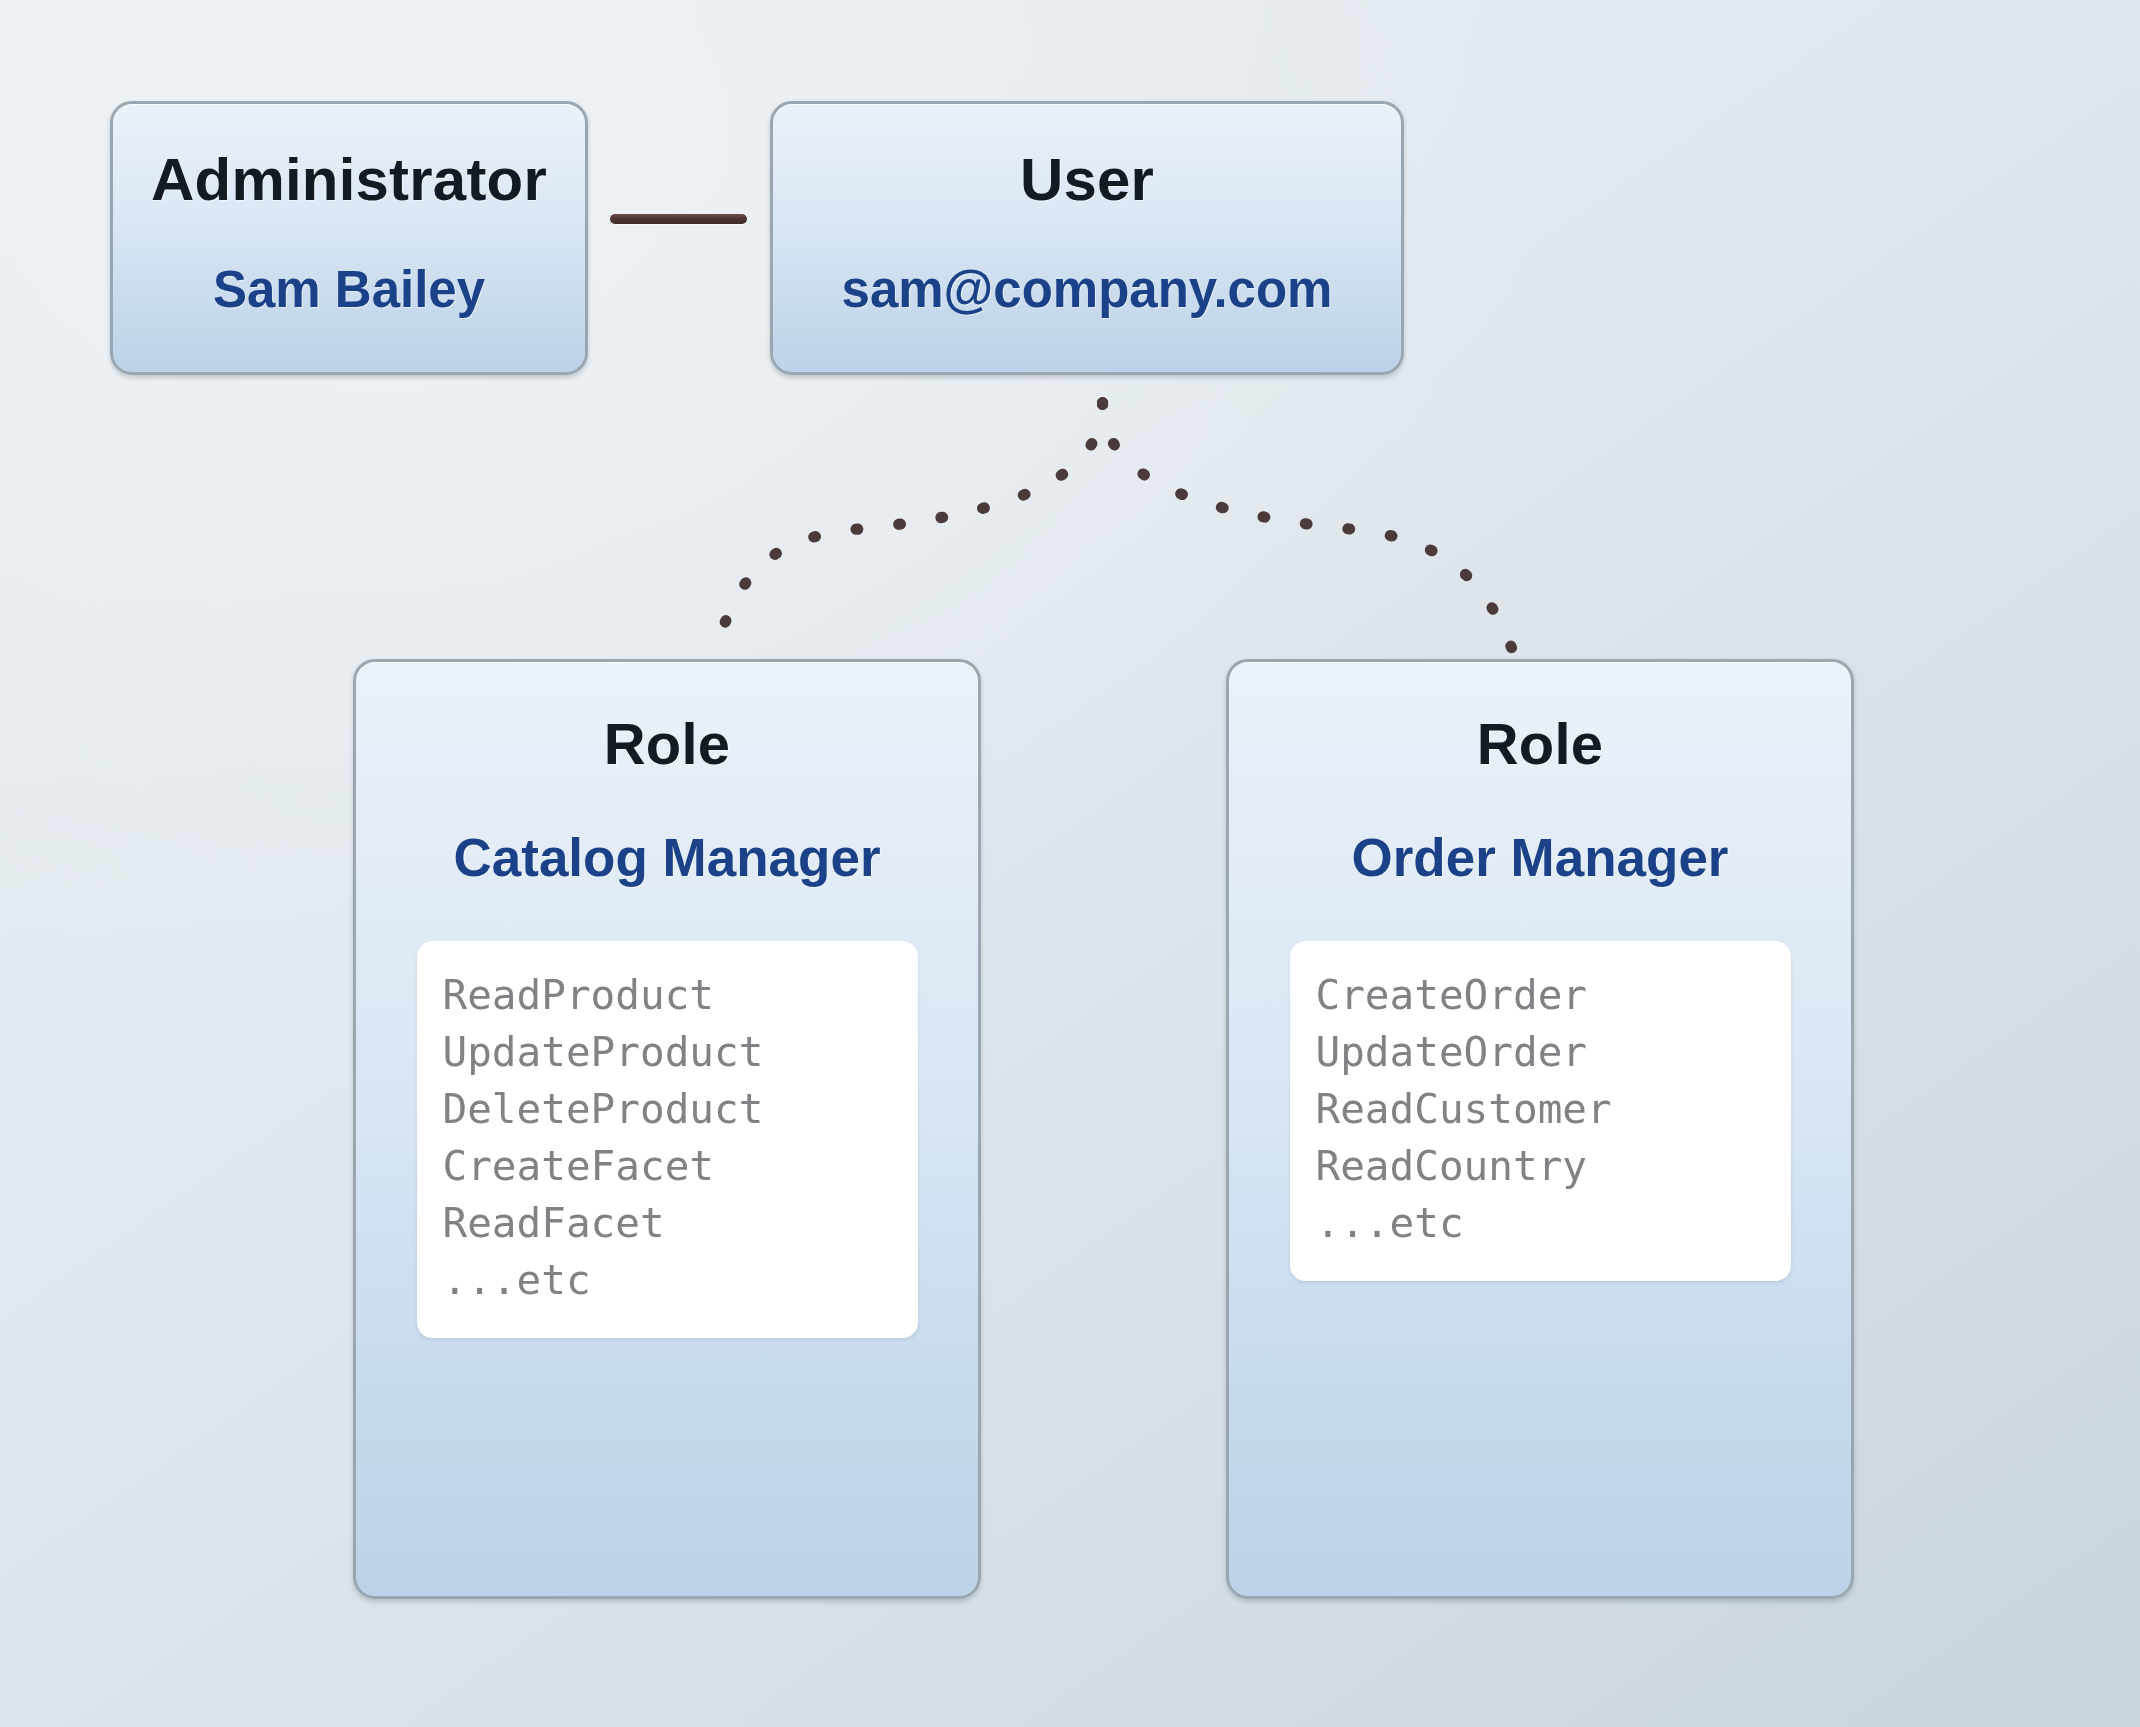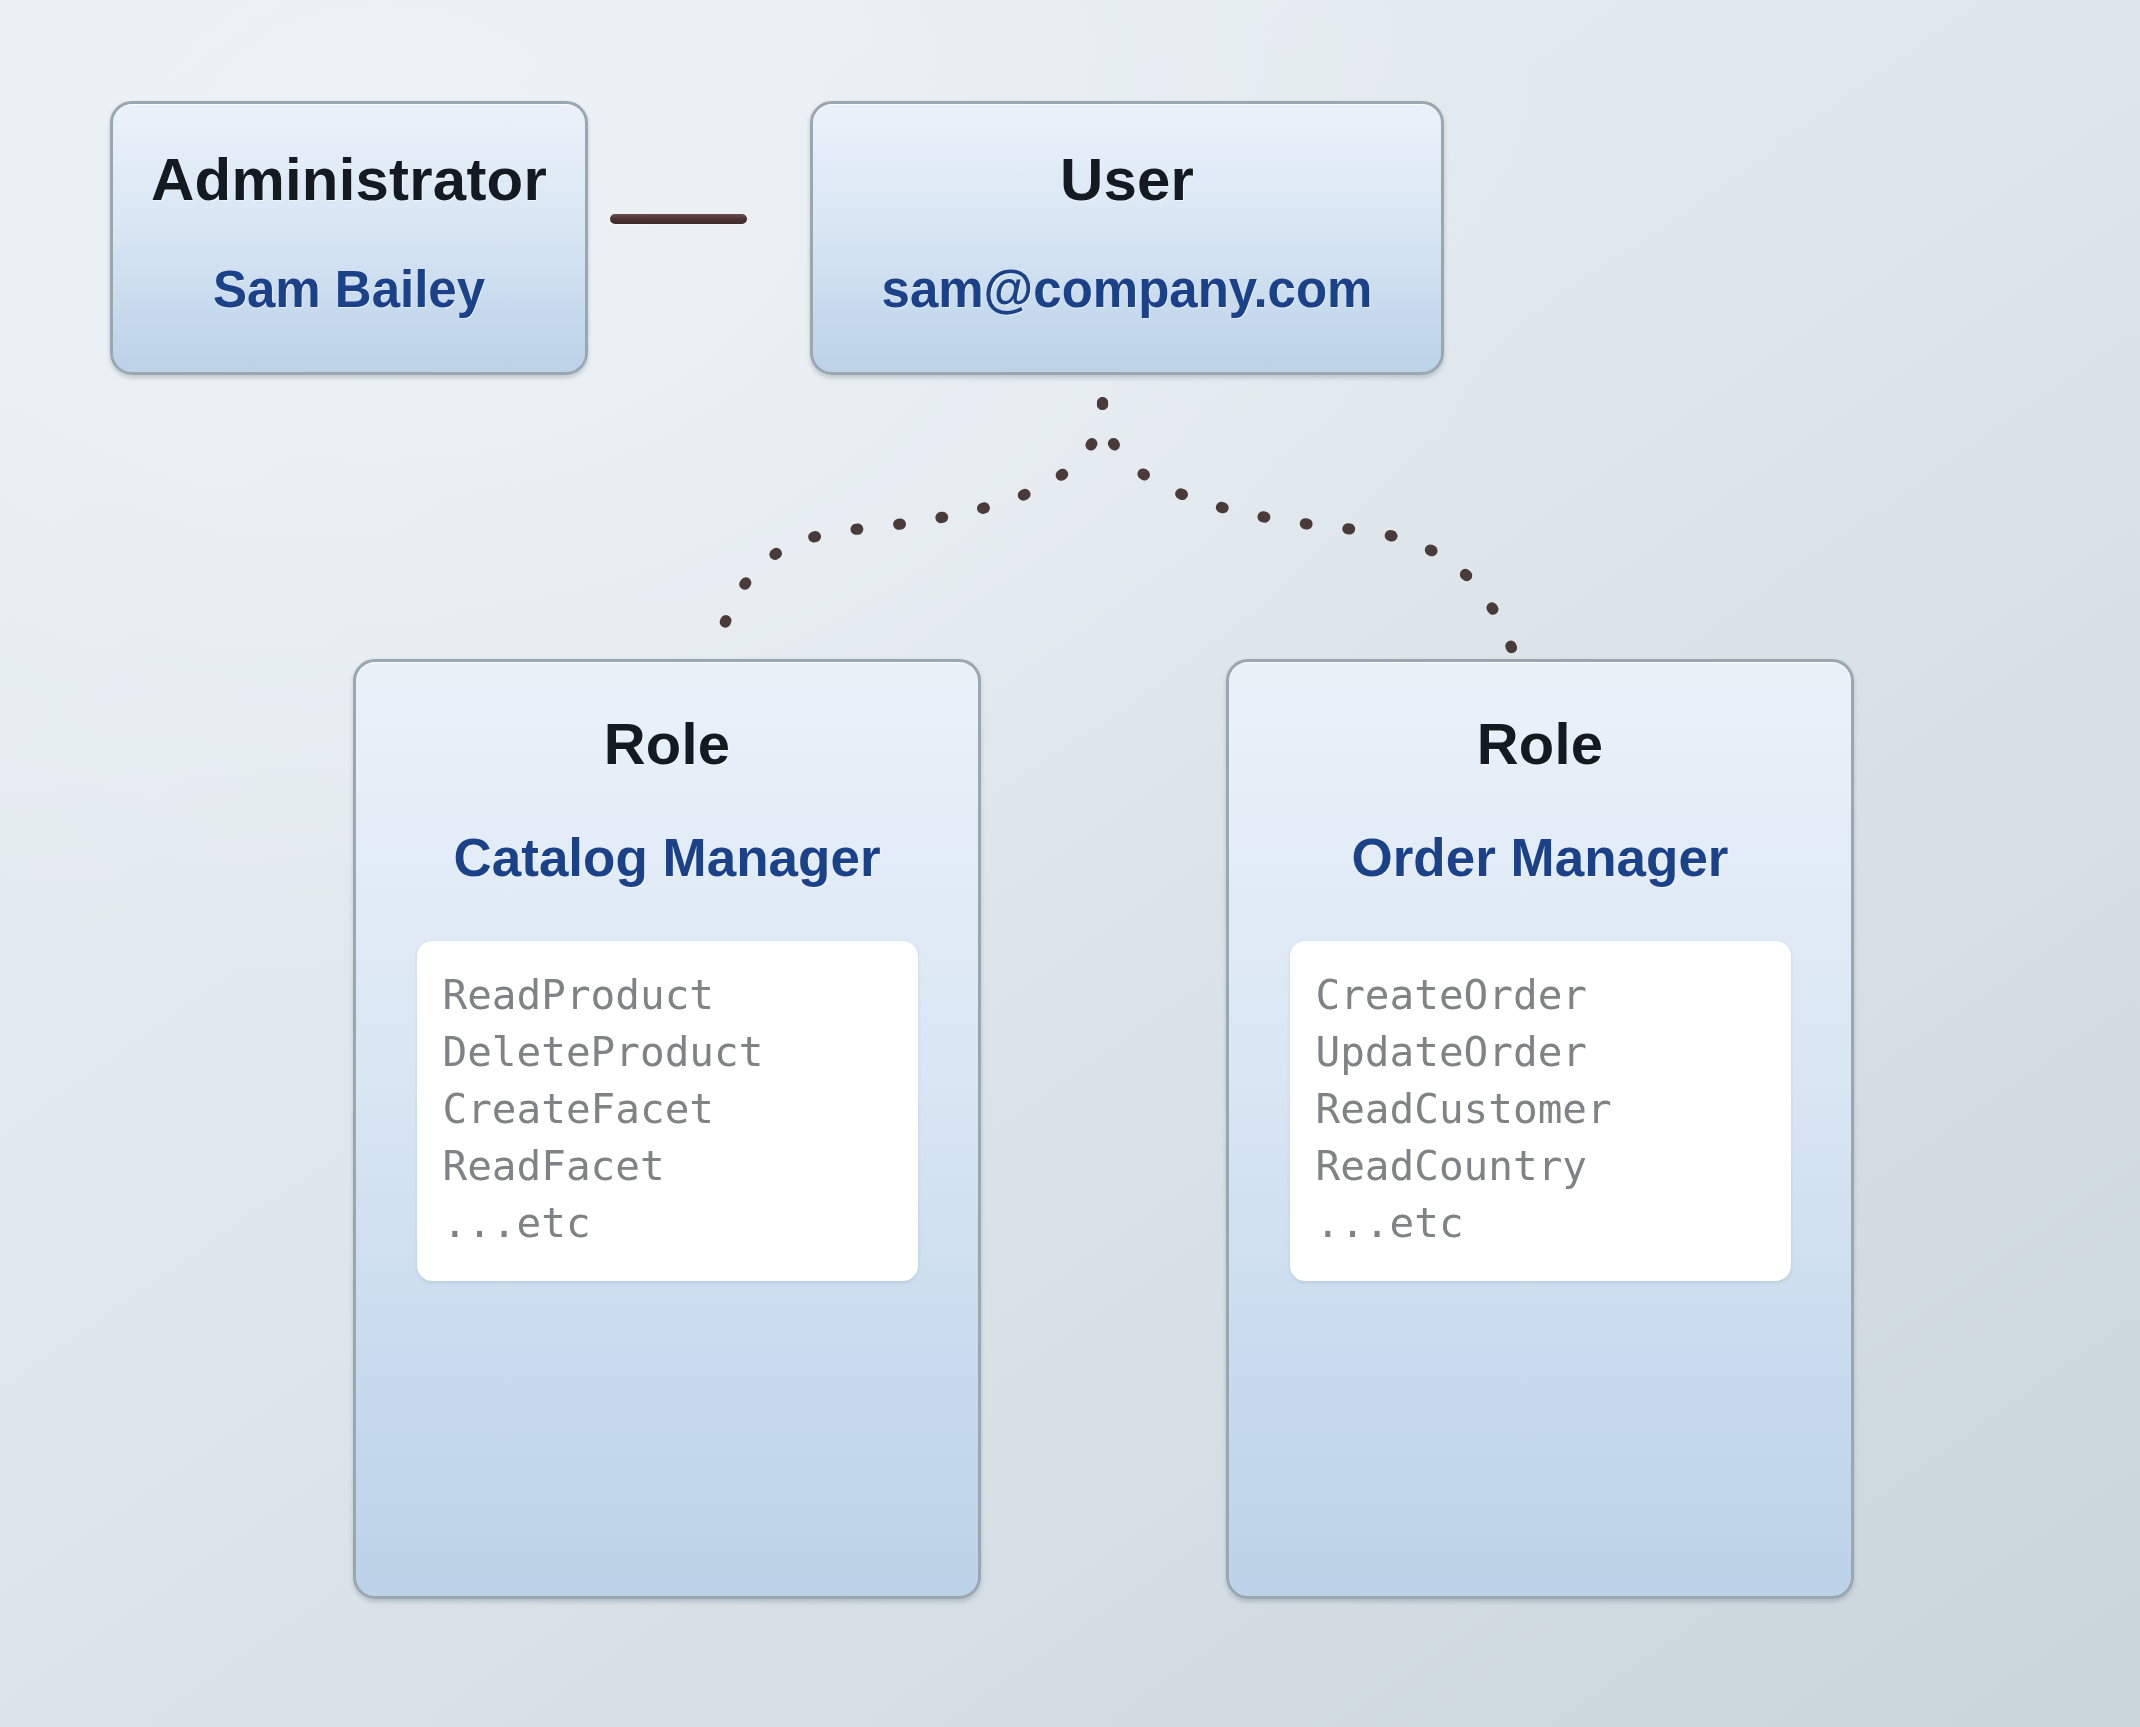--- a/index.html
+++ b/index.html
@@ -68,21 +68,20 @@
   }
   #admin-node .node-type   { font-size: 60px; }
   #admin-node .node-value  { font-size: 51px; margin-top: 46px; }
 
   #user-node {
     left: 770px;
     top: 101px;
     width: 634px;
     height: 274px;
     padding-top: 41px;
-    margin-left: 40px;
   }
   #user-node .node-type   { font-size: 60px; }
   #user-node .node-value  { font-size: 51px; margin-top: 46px; }
 
   
   #admin-user-link {
     position: absolute;
     left: 610px;
     top: 214px;
     width: 137px;
@@ -155,20 +154,21 @@
   <div class="node" id="user-node">
     <div class="node-type">User</div>
     <div class="node-value">sam@company.com</div>
   </div>
 
   <div class="node role-node" id="role-node-0">
     <div class="node-type">Role</div>
     <div class="node-value">Catalog Manager</div>
     <div class="perm-panel">
       <div class="perm-item">ReadProduct</div>
+      <div class="perm-item">UpdateProduct</div>
       <div class="perm-item">DeleteProduct</div>
       <div class="perm-item">CreateFacet</div>
       <div class="perm-item">ReadFacet</div>
       <div class="perm-item">...etc</div>
     </div>
   </div>
 
   <div class="node role-node" id="role-node-1">
     <div class="node-type">Role</div>
     <div class="node-value">Order Manager</div>

